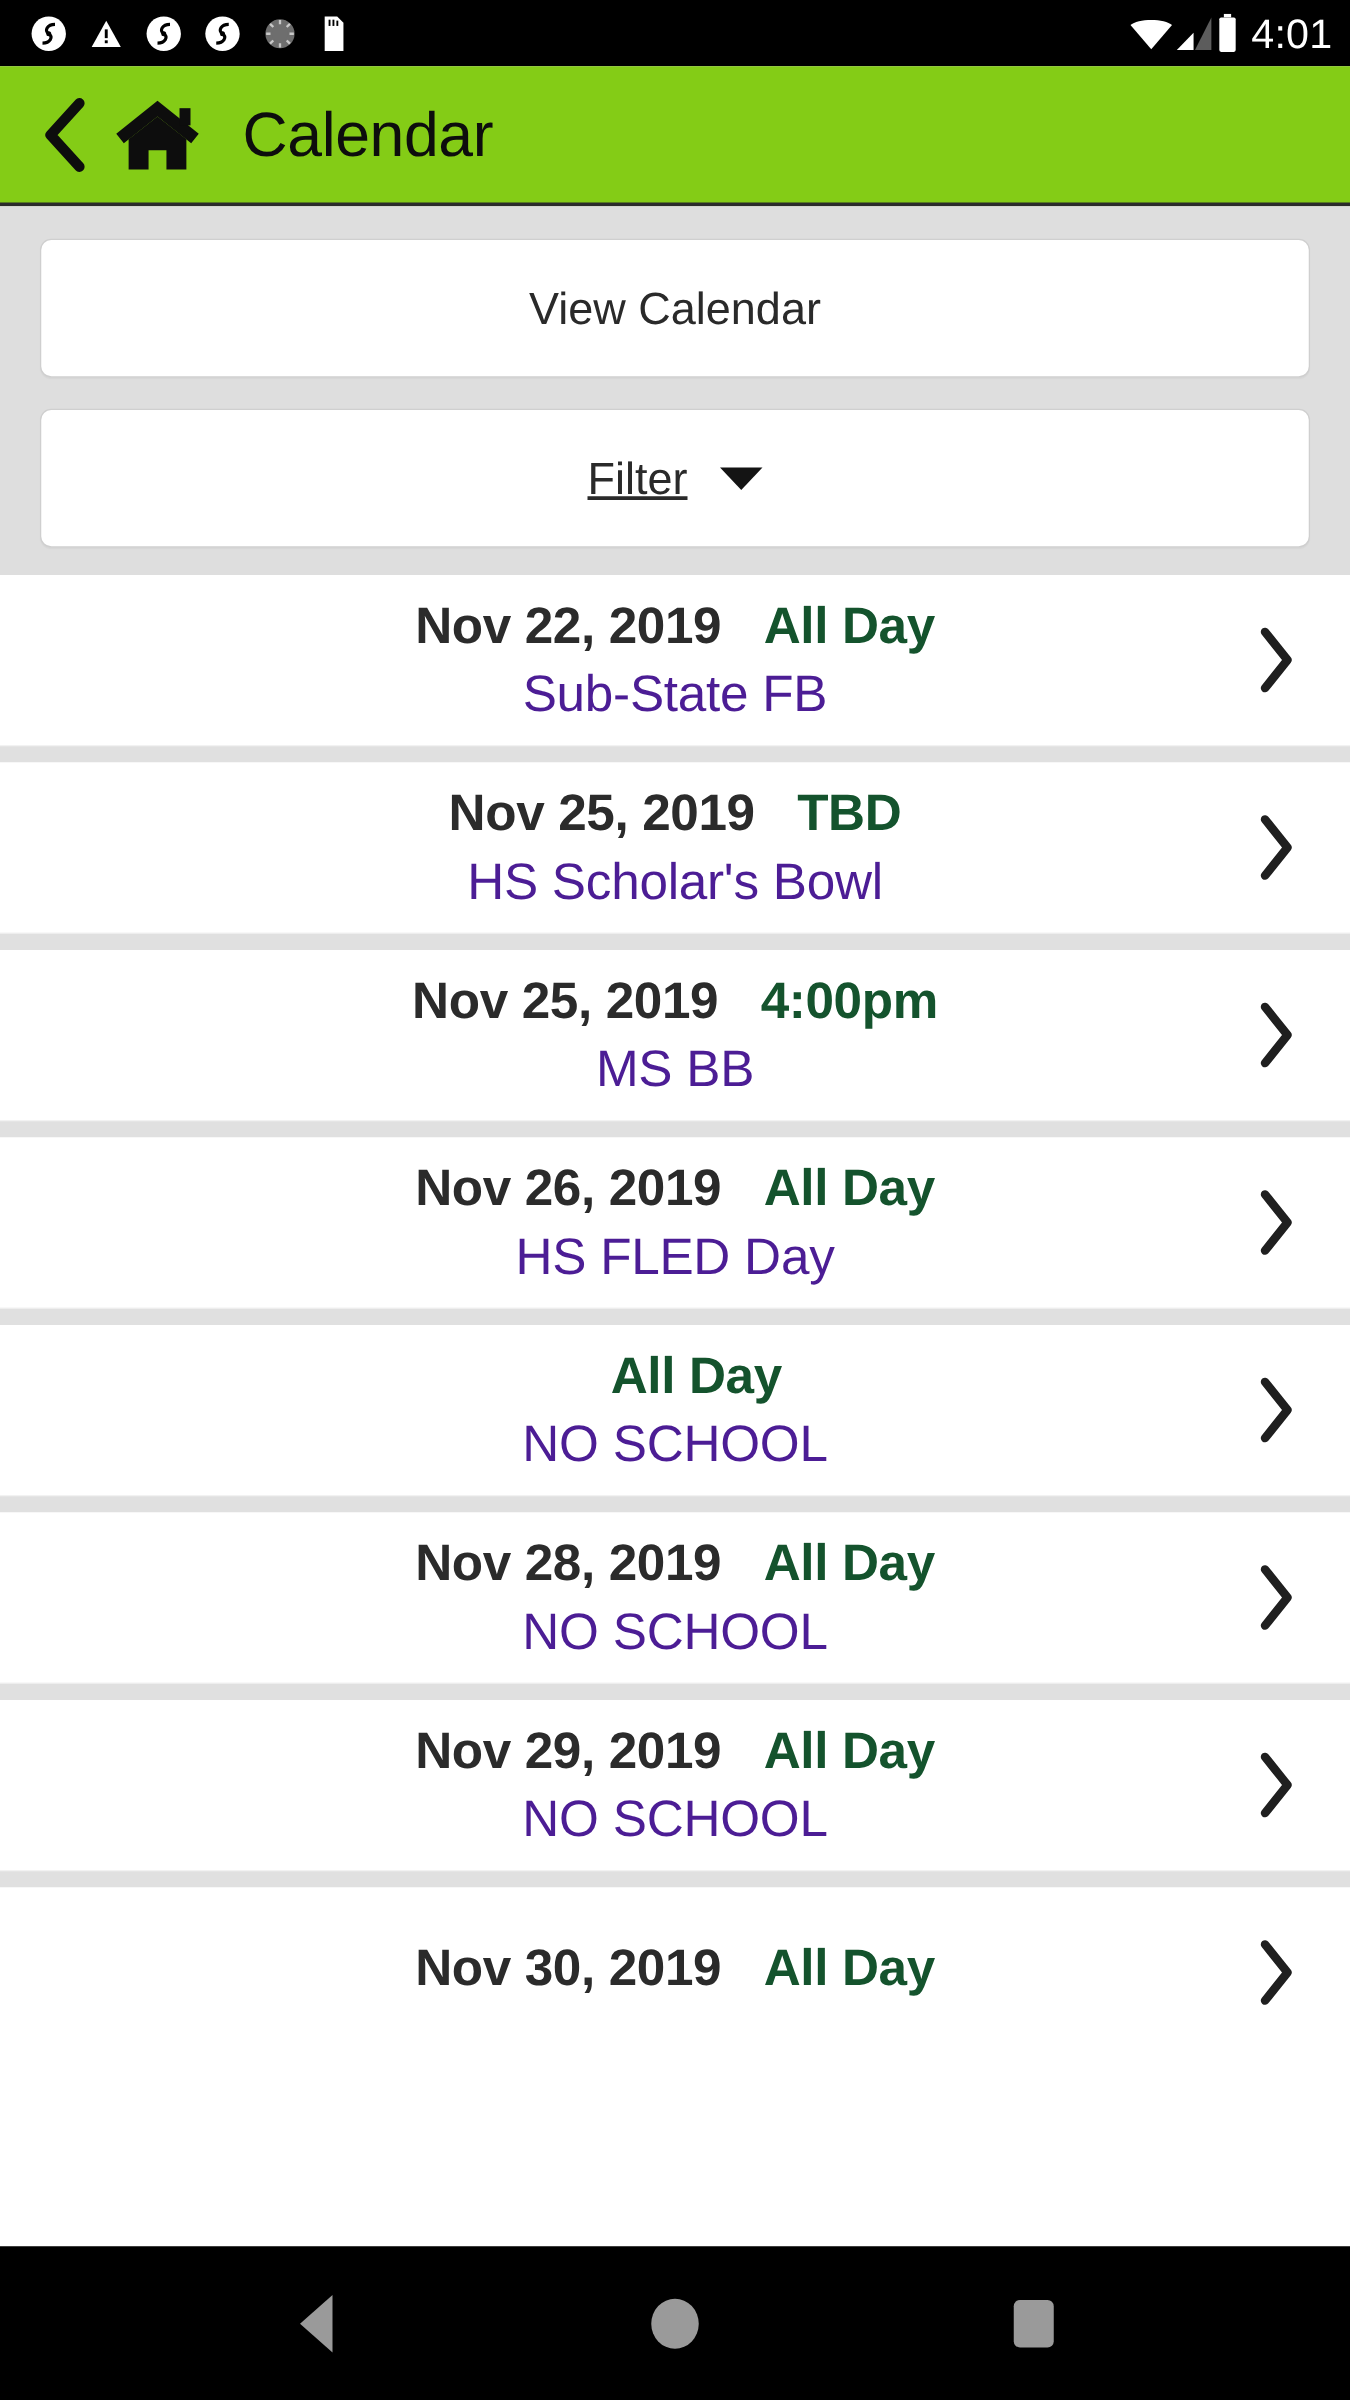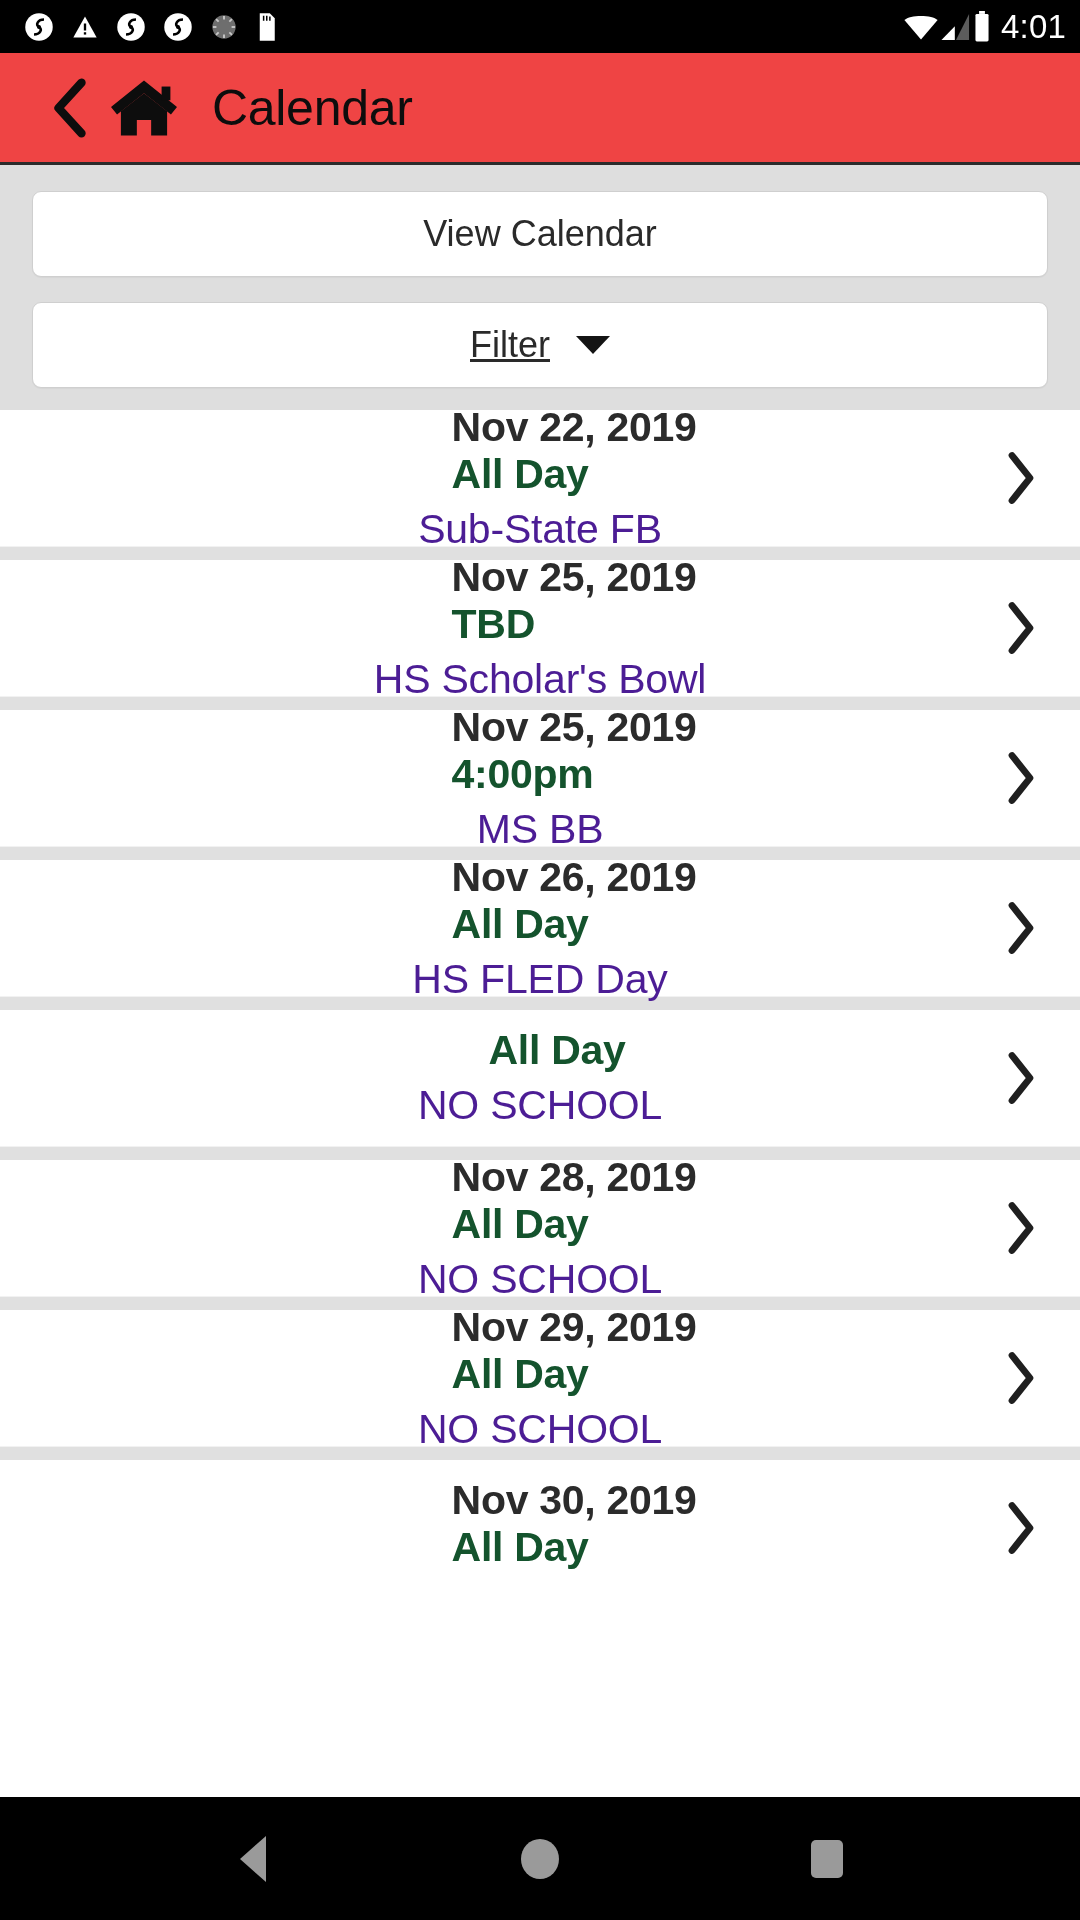--- a/index.html
+++ b/index.html
@@ -21,38 +21,38 @@
   .sb-right { margin-left:auto; display:flex; align-items:center; gap:1px; }
   .sb-icon { display:block; }
   .sb-time {
     font-size:33px; font-weight:400; color:#ffffff;
     letter-spacing:0.2px; margin-left:9px;
     font-family:"Liberation Sans", sans-serif;
   }
 
   
   .appbar {
-    flex:0 0 auto; height:112px; background:#ef4444;
-    display:flex; align-items:center; padding-left:46px;
+    flex:0 0 auto; height:112px; background:#84cc16;
+    display:flex; align-items:center; padding-left:28px;
     border-bottom:3px solid #2b2b2b;
   }
   .appbar-back { display:flex; align-items:center; justify-content:center; width:48px; height:68px; }
   .appbar-home { display:flex; align-items:center; justify-content:center; width:76px; height:76px; margin-left:12px; }
   .appbar-title {
     font-size:50px; font-weight:400; color:#0d0d0d;
     margin-left:30px; letter-spacing:-0.3px; white-space:nowrap;
   }
 
   
   .controls {
     flex:0 0 auto; background:#dedede;
     padding:26px 32px 22px 32px;
   }
   .ctl-btn {
-    width:100%; height:86px; background:#ffffff;
+    width:100%; height:111px; background:#ffffff;
     border:1px solid #cfcfcf; border-radius:9px;
     display:flex; align-items:center; justify-content:center;
     font-size:36px; color:#2a2a2a; cursor:pointer;
     box-shadow:0 1px 1px rgba(0,0,0,0.04);
   }
   .ctl-btn + .ctl-btn { margin-top:25px;text-decoration:underline; }
   .ctl-caret {
     display:inline-block; margin-left:26px;
     width:0; height:0;
     border-left:17px solid transparent;
@@ -64,21 +64,20 @@
   .list { flex:1 1 auto; background:#ffffff; overflow:hidden; }
   .sep { height:14px; background:#e0e0e0; border-top:1px solid #f2f2f2; }
   .row {
     position:relative; background:#ffffff;
     height:136px; display:flex; flex-direction:column;
     align-items:center; justify-content:center; cursor:pointer;
   }
   .row-line1 {
     display:flex; align-items:baseline; justify-content:center;
     white-space:nowrap;
-    flex-direction:column;
   }
   .row-date {
     font-size:41px; font-weight:700; color:#2b2b2b; letter-spacing:-0.3px;
   }
   .row-time {
     font-size:41px; font-weight:700; color:#14532d;
     margin-left:34px; letter-spacing:-0.3px;
   }
   .row-title {
     font-size:41px; font-weight:400; color:#4c1d95;

